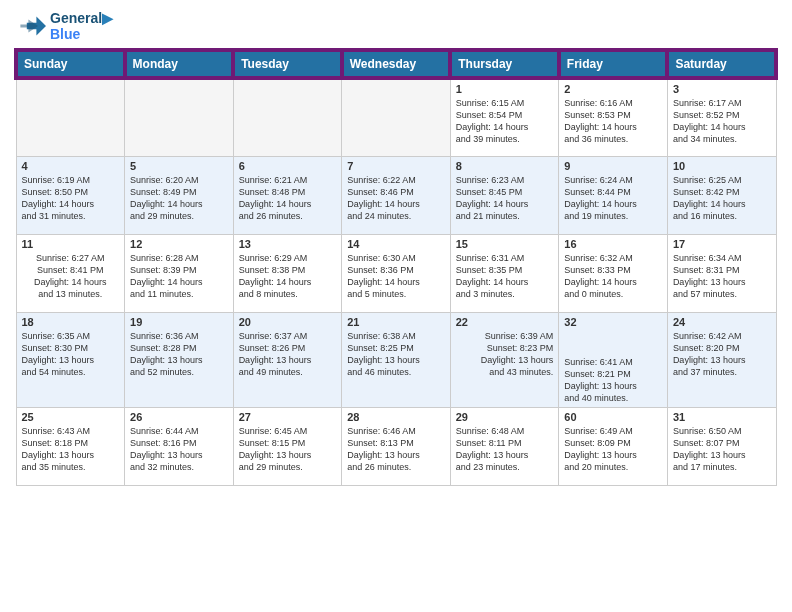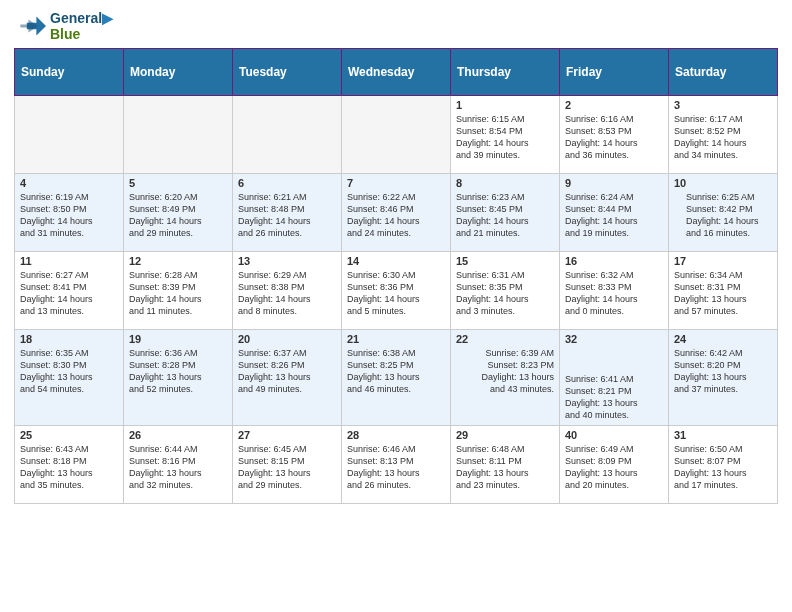--- a/index.html
+++ b/index.html
@@ -44,23 +44,23 @@
     }
     .calendar {
       width: 100%;
       border-collapse: collapse;
     }
     .calendar th {
       background: #2471a3;
       color: #fff;
       font-size: 12px;
       font-weight: bold;
-      padding: 16px 6px;
+      padding: 5px 6px;
       text-align: left;
-      border: 1px solid #701a75;
+      border: 4px solid #701a75;
     }
     .calendar td {
       border: 1px solid #ccc;
       vertical-align: top;
       padding: 3px 5px;
       font-size: 9.5px;
       color: #333;
       width: calc(100% / 7);
       height: 78px;
       background: #fff;
@@ -89,21 +89,21 @@
   <div class="header">
     <div class="logo">
       <svg class="logo-icon" viewBox="0 0 40 40">
         <rect x="0" y="0" width="40" height="40" fill="white"></rect>
 
         <polygon points="28,8 40,20 28,32 28,24 16,24 16,16 28,16" fill="#2471a3"></polygon>
         <polygon points="18,12 30,20 18,28 18,22 8,22 8,18 18,18" fill="#1a5276" opacity="0.5"></polygon>
       </svg>
       <div>
         <div style="font-size:14px;font-weight:bold;color:#1a5276;">General<span style="color:#2980b9;">▶</span></div>
-        <div style="font-size:14px;font-weight:bold;color:#4d7c0f;">Blue</div>
+        <div style="font-size:14px;font-weight:bold;color:#3b82f6;">Blue</div>
       </div>
     </div>
     <div class="title-block">
       <div class="main-title"></div>
       <div class="sub-title"></div>
     </div>
   </div>
 
   <table class="calendar">
     <thead>
@@ -183,30 +183,30 @@
           </td>
           <td>
             <div class="day-number">9</div>
             <div class="day-info" style="white-space: pre-line;">Sunrise: 6:24 AM
 Sunset: 8:44 PM
 Daylight: 14 hours
 and 19 minutes.</div>
           </td>
           <td>
             <div class="day-number">10</div>
-            <div class="day-info" style="white-space: pre-line; margin-left: 12px;">Sunrise: 6:25 AM
+            <div class="day-info" style="white-space: pre-line;">Sunrise: 6:25 AM
 Sunset: 8:42 PM
 Daylight: 14 hours
 and 16 minutes.</div>
           </td>
         </tr>
         <tr>
           <td>
             <div class="day-number">11</div>
-            <div class="day-info" style="white-space: pre-line;">Sunrise: 6:27 AM
+            <div class="day-info" style="white-space: pre-line; text-align: center;">Sunrise: 6:27 AM
 Sunset: 8:41 PM
 Daylight: 14 hours
 and 13 minutes.</div>
           </td>
           <td>
             <div class="day-number">12</div>
             <div class="day-info" style="white-space: pre-line;">Sunrise: 6:28 AM
 Sunset: 8:39 PM
 Daylight: 14 hours
 and 11 minutes.</div>
@@ -328,21 +328,21 @@
 and 26 minutes.</div>
           </td>
           <td>
             <div class="day-number">29</div>
             <div class="day-info" style="white-space: pre-line;">Sunrise: 6:48 AM
 Sunset: 8:11 PM
 Daylight: 13 hours
 and 23 minutes.</div>
           </td>
           <td>
-            <div class="day-number">40</div>
+            <div class="day-number">60</div>
             <div class="day-info" style="white-space: pre-line;">Sunrise: 6:49 AM
 Sunset: 8:09 PM
 Daylight: 13 hours
 and 20 minutes.</div>
           </td>
           <td>
             <div class="day-number">31</div>
             <div class="day-info" style="white-space: pre-line;">Sunrise: 6:50 AM
 Sunset: 8:07 PM
 Daylight: 13 hours

